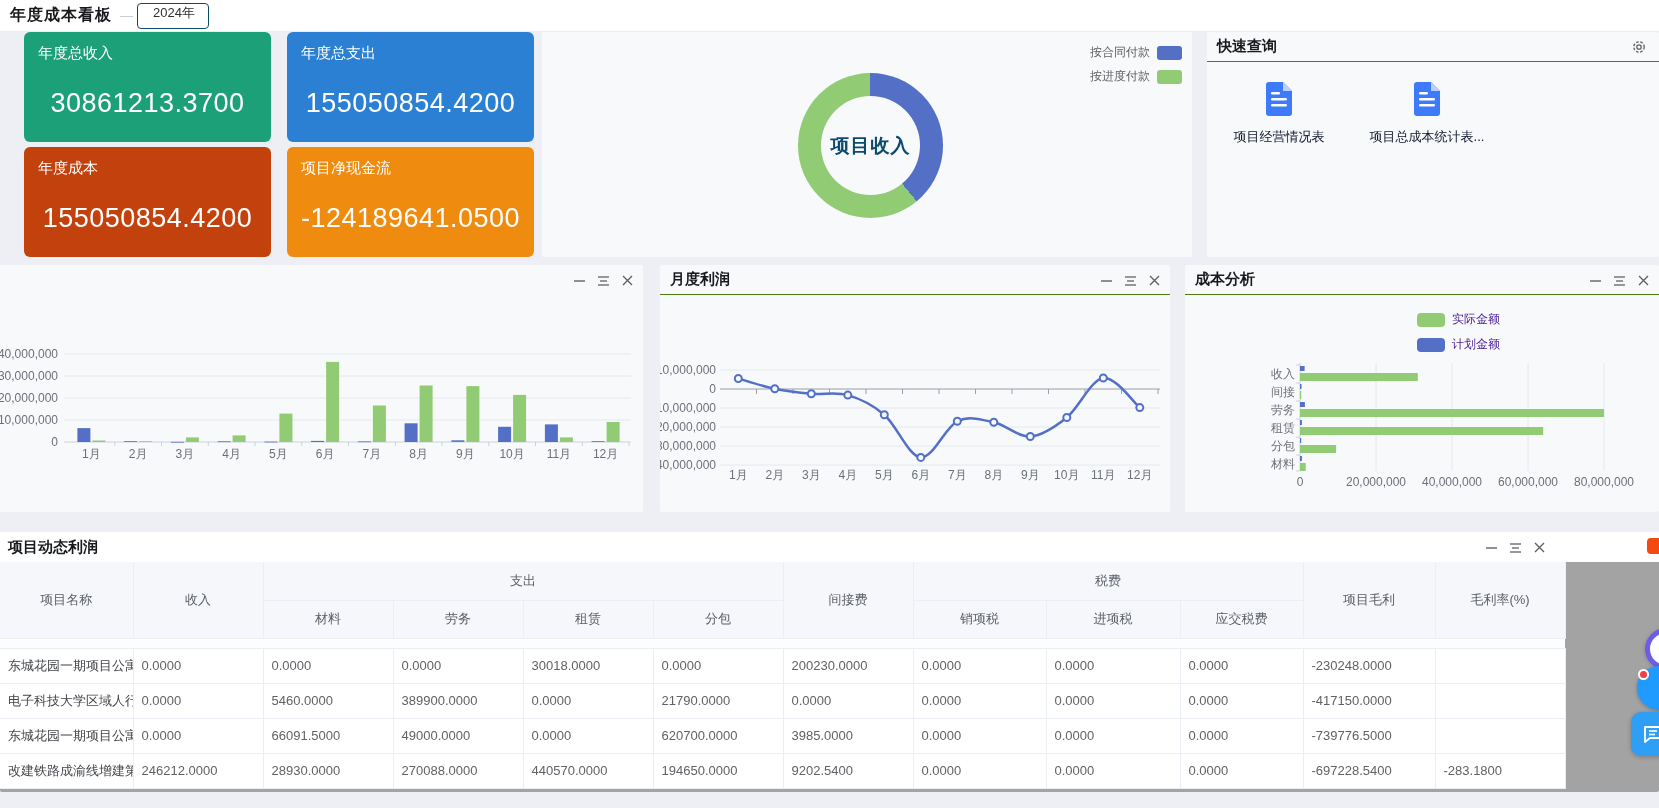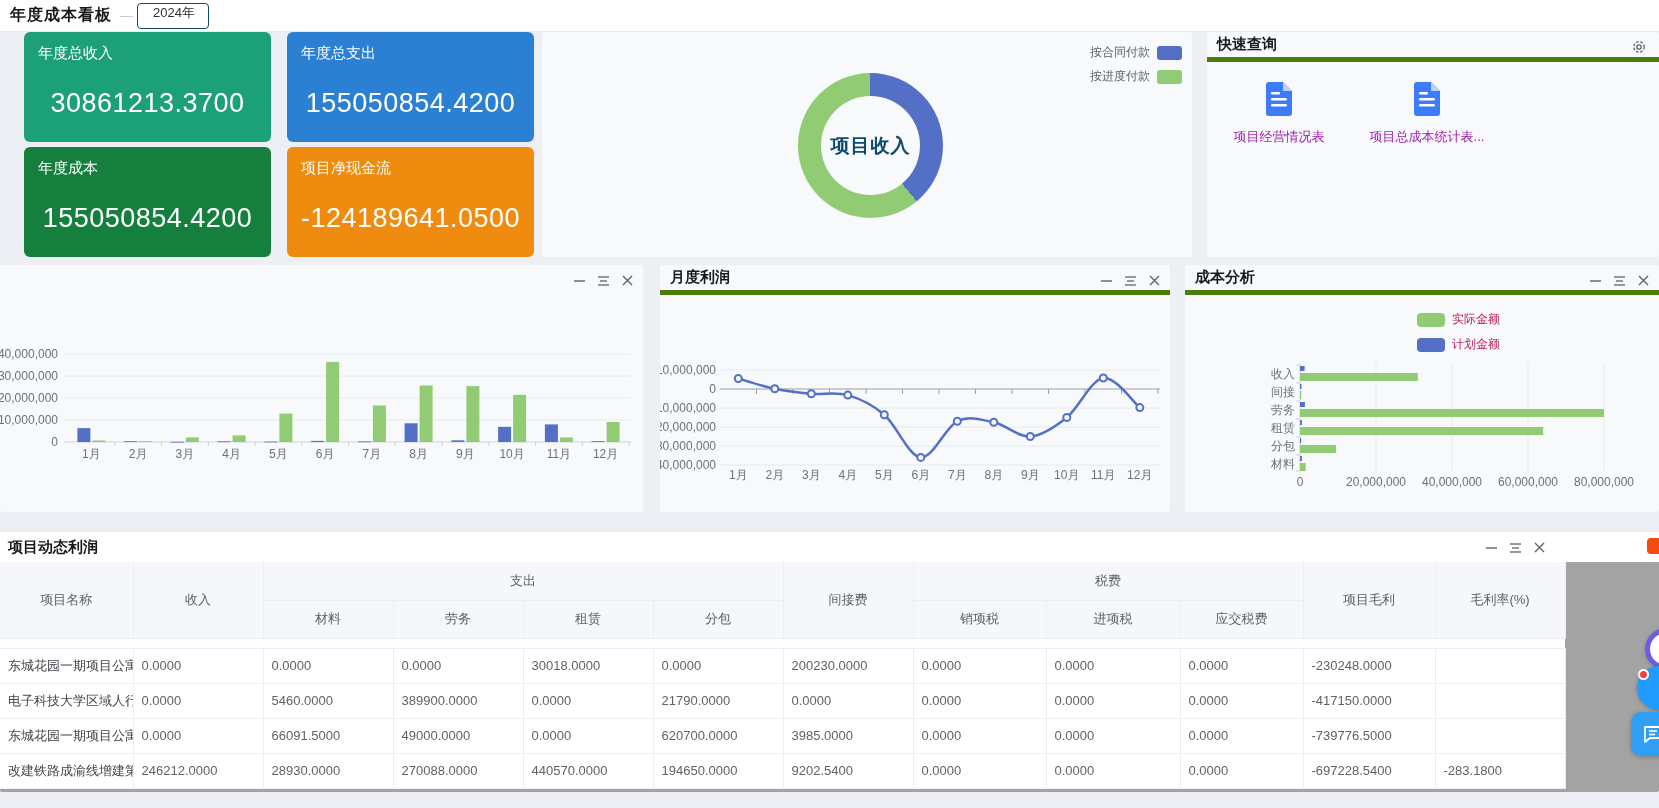--- a/index.html
+++ b/index.html
@@ -9,21 +9,21 @@
   
   .topbar { height:32px; background:#fff; display:flex; align-items:center; padding-left:10px; border-bottom:1px solid #ececec; position:relative; z-index:5;text-align:center;}
   .topbar h1 { font-size:16px; font-weight:bold; color:#17191c; letter-spacing:1px; }
   .title-dash { color:#c3c7ce; margin:0 4px 0 8px; font-size:13px; }
   .year-select { height:26px; min-width:72px; border:1px solid #0c4a6e; border-radius:4px; background:#fff;
     display:flex; align-items:center; gap:8px; padding:0 8px 0 10px; font-size:13px; color:#303133; cursor:pointer;flex-direction:column; }
   .year-select svg { display:block; }
 
   
   .panel { background:#f7f9fb; position:relative; border-radius:2px; }
-  .panel-head { height:30px; display:flex; align-items:center; padding:0 10px; border-bottom:5px solid #4d7c0f; position:relative; z-index:3;}
+  .panel-head { height:30px; display:flex; align-items:center; padding:0 10px; border-bottom:1px solid #4d7c0f; position:relative; z-index:3;}
   .panel-title { font-size:15px; font-weight:bold; color:#17191c; }
   .win-controls { position:absolute; right:8px; top:8px; display:flex; gap:9px; z-index:4;}
   .win-controls span { width:15px; height:15px; display:flex; align-items:center; justify-content:center; cursor:pointer; }
 
   
   .top-row { display:flex; margin:0 0 8px 2px;padding-left:22px; }
   .kpi-wrap { width:510px; display:grid; grid-template-columns:247px 247px; grid-auto-rows:110px; gap:5px 16px; }
   .kpi { border-radius:6px; color:#fff; padding:12px 14px; position:relative; }
   .kpi-label { font-size:15px; }
   .kpi-value { position:absolute; left:0; right:0; top:56px; text-align:center; font-size:27px; letter-spacing:0.5px; }
@@ -34,32 +34,32 @@
   .donut-legend { position:absolute; top:12px; right:10px; display:flex; flex-direction:column; gap:7px; }
   .legend-row { display:flex; align-items:center; gap:7px; justify-content:flex-end; font-size:12px; color:#606266; }
   .legend-pill { width:25px; height:14px; border-radius:3px; }
   .donut { position:absolute; left:256px; top:41px; width:145px; height:145px; border-radius:50%; }
   .donut-hole { position:absolute; left:23px; top:23px; width:99px; height:99px; border-radius:50%; background:#f7f9fb;
     display:flex; align-items:center; justify-content:center; font-size:19px; font-weight:bold; color:#0c4a6e; letter-spacing:1px;}
 
   
   .quick-body { padding:18px 0 0 24px; display:flex; gap:52px; }
   .quick-item { width:96px; display:flex; flex-direction:column; align-items:center; gap:10px; cursor:pointer; }
-  .quick-item .lbl { font-size:13px; color:#a21caf; white-space:nowrap; }
+  .quick-item .lbl { font-size:13px; color:#0f172a; white-space:nowrap; }
   .gear { position:absolute; right:12px; top:7px; cursor:pointer; }
 
   .mid-row { display:flex; }
   .p-balance { width:643px; height:247px; }
   .p-profit  { width:510px; height:247px; margin-left:17px; }
   .p-cost    { flex:1; height:247px; margin-left:15px; }
   .chart-svg { position:absolute; left:0; top:0; }
   svg text.tick { font-size:12px; fill:#6e7079; font-family:"Liberation Sans",sans-serif; }
 
   .cost-legend { position:absolute; left:232px; top:46px; display:flex; flex-direction:column; gap:8px; z-index:2;}
-  .cost-legend .legend-row { justify-content:flex-start; font-size:12px; color:#be185d;}
+  .cost-legend .legend-row { justify-content:flex-start; font-size:12px; color:#4c1d95;}
   .cost-legend .legend-pill { width:28px; height:14px; border-radius:4px; }
 
   
   .table-panel { margin-top:20px; background:#a3a3a3; min-height:260px; }
   .tbl-head { height:30px; display:flex; align-items:center; padding-left:8px; position:relative; background:#fff; }
   .tbl-head .panel-title { font-size:15px; }
   .tbl-controls { position:absolute; right:112px; top:8px; display:flex; gap:9px; }
   .tbl-controls span { cursor:pointer; display:flex; align-items:center; justify-content:center; width:15px; height:15px;}
   table { border-collapse:collapse; table-layout:fixed; width:1565px; font-size:13px; }
   thead th { background:#f6f7fa; color:#5a5e66; font-weight:normal; text-align:center;
@@ -95,21 +95,21 @@
 <div class="top-row">
   <div class="kpi-wrap">
     <div class="kpi" style="background: rgb(28, 160, 119);">
       <div class="kpi-label">年度总收入</div>
       <div class="kpi-value">30861213.3700</div>
     </div>
     <div class="kpi" style="background: rgb(43, 128, 212);">
       <div class="kpi-label">年度总支出</div>
       <div class="kpi-value">155050854.4200</div>
     </div>
-    <div class="kpi" style="background: #15803d;">
+    <div class="kpi" style="background: #c2410c;">
       <div class="kpi-label">年度成本</div>
       <div class="kpi-value">155050854.4200</div>
     </div>
     <div class="kpi" style="background: rgb(239, 139, 15);">
       <div class="kpi-label">项目净现金流</div>
       <div class="kpi-value">-124189641.0500</div>
     </div>
   </div>
 
   <div class="panel donut-panel">

